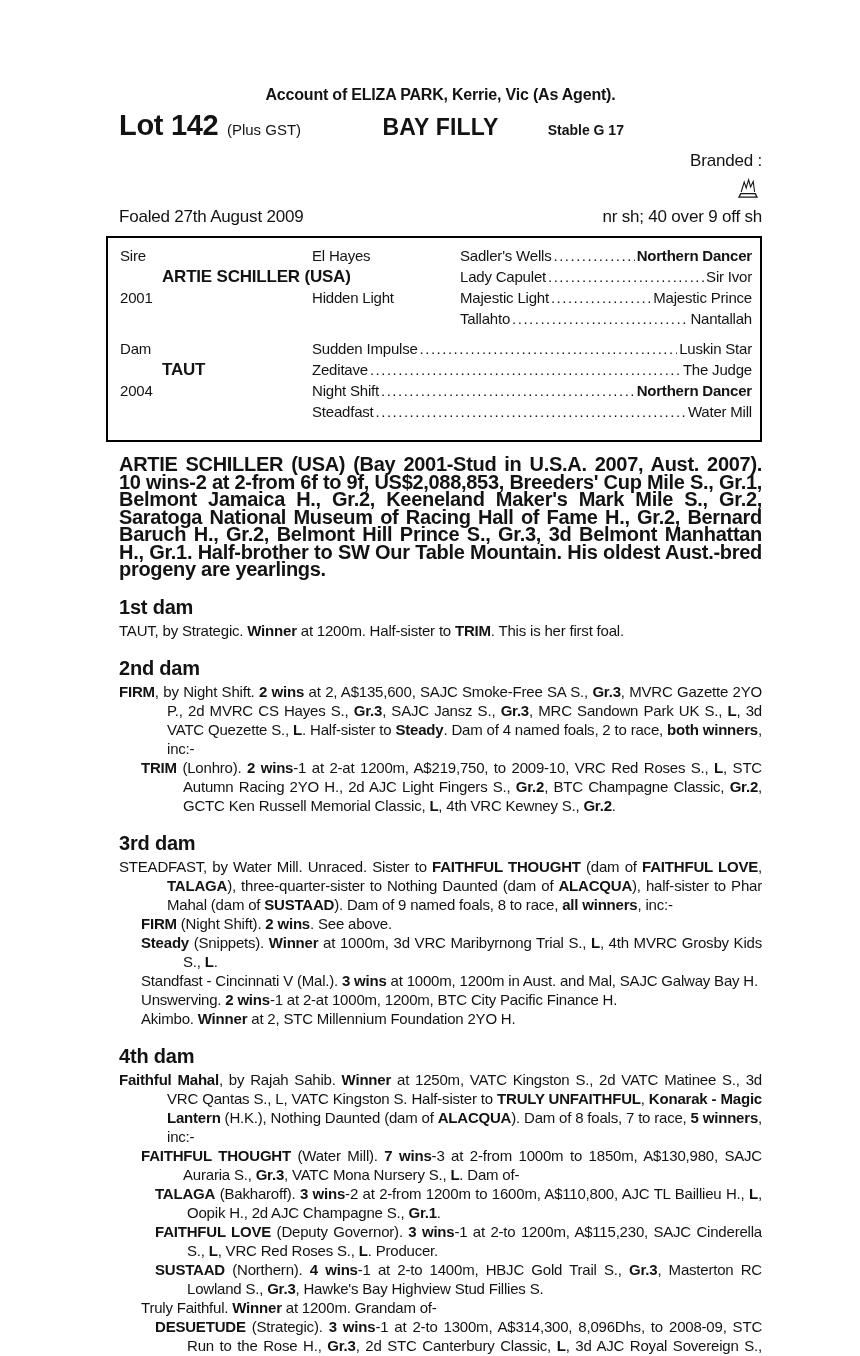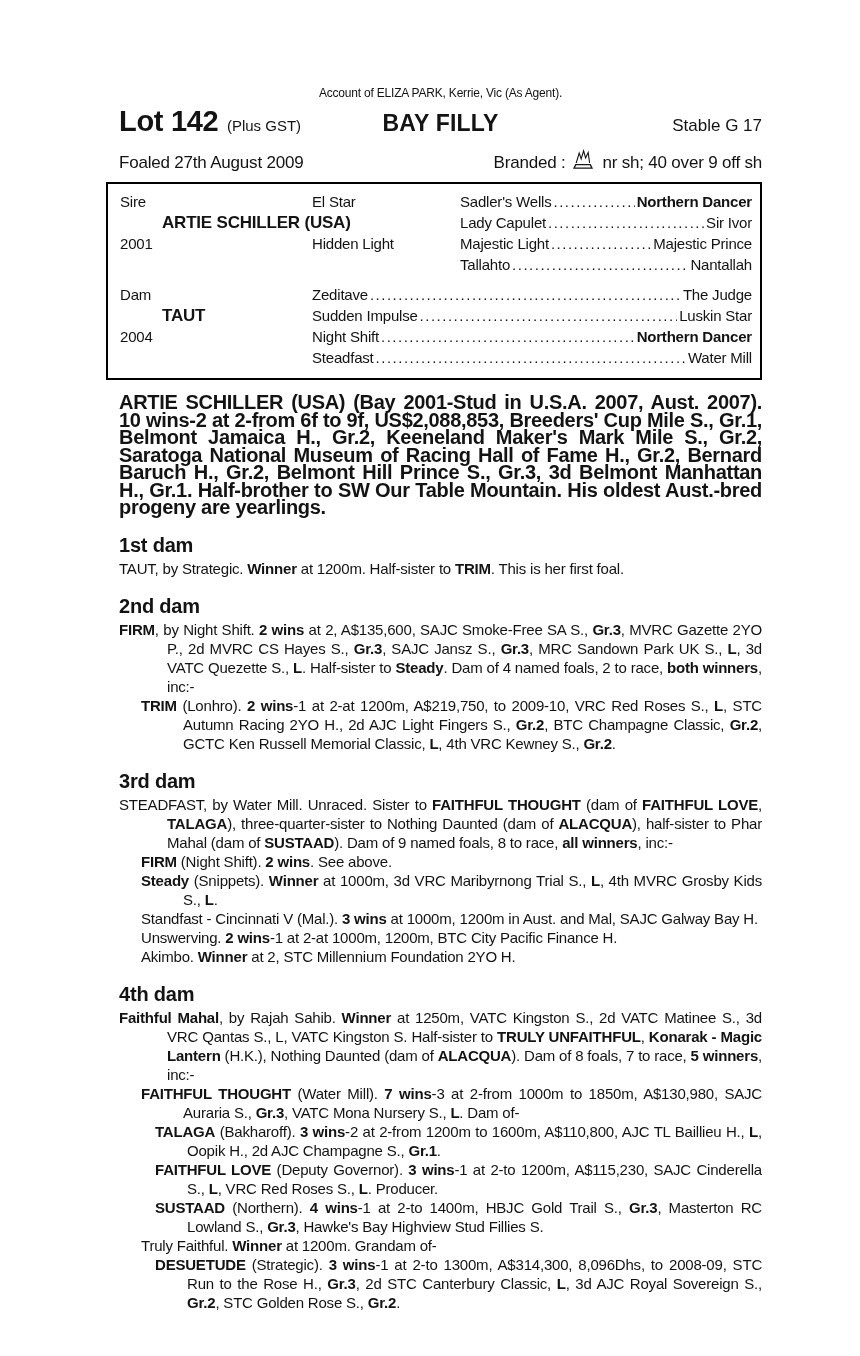--- a/index.html
+++ b/index.html
@@ -6,33 +6,33 @@
   body {
     width:860px; height:1356px; background:#ffffff; color:#131313;
     font-family:"Liberation Sans", sans-serif;
     -webkit-font-smoothing:antialiased;
     overflow:hidden;
   }
   .page { padding:86px 98px 0 106px; }
   .tx { margin-left:13px; }
 
   
-  .account { text-align:center; font-weight:normal; font-size:12px; letter-spacing:-0.2px; }
+  .account { text-align:center; font-weight:bold; font-size:16px; letter-spacing:-0.2px; }
   .lot-row { display:flex; align-items:baseline; margin-top:5px; }
   .lot-left { flex:1; white-space:nowrap; }
   .lot-number { font-weight:bold; font-size:29px; letter-spacing:-0.3px; }
   .lot-note { font-size:15px; margin-left:4px; }
   .lot-title { flex:1; text-align:center; font-weight:bold; font-size:23px; letter-spacing:0.2px; white-space:nowrap; }
-  .lot-right { flex:1; text-align:right; font-weight:normal; font-size:17px; white-space:nowrap; }
+  .lot-right { flex:1; text-align:left; font-weight:bold; font-size:14px; white-space:nowrap; }
   .foal-row { display:flex; justify-content:space-between; align-items:flex-end; margin-top:9px; font-size:17px; letter-spacing:-0.2px; }
-  .branded { display:flex; align-items:flex-end; gap:5px; }
+  .branded { display:flex; align-items:flex-end; gap:5px;flex-direction:column; }
   .brand-icon { display:inline-block; position:relative; top:2px; }
 
   
-  .ped-box { border:2px solid #000; margin-top:9px; padding:7px 8px 10px 12px; }
+  .ped-box { border:2px solid #000; margin-top:9px; padding:7px 8px 18px 12px; }
   .ped-block { display:flex; }
   .ped-block + .ped-block { margin-top:9px; }
   .ped-col1 { width:192px; flex:none; }
   .ped-col2 { width:148px; flex:none; }
   .ped-col3 { flex:1; min-width:0; }
   .pl { line-height:21px; height:21px; font-size:15px; white-space:nowrap; letter-spacing:-0.2px; }
   .pl.name { font-weight:bold; font-size:17px; letter-spacing:-0.2px;margin-left:42px; }
   .gp-row { display:flex; align-items:baseline; line-height:21px; height:21px; font-size:15px; letter-spacing:-0.2px; }
   .gp-left { white-space:nowrap; flex:none;text-align:right; }
   .gp-dots { flex:1; min-width:8px; overflow:hidden; white-space:nowrap; margin:0 2px; }
@@ -85,21 +85,21 @@
   <div class="ped-box">
 
     <div class="ped-block">
       <div class="ped-col1">
         <div class="pl">Sire</div>
         <div class="pl name">ARTIE SCHILLER (USA)</div>
         <div class="pl">2001</div>
         <div class="pl"></div>
       </div>
       <div class="ped-col2">
-        <div class="pl">El Star</div>
+        <div class="pl">El Hayes</div>
         <div class="pl"></div>
         <div class="pl">Hidden Light</div>
         <div class="pl"></div>
       </div>
       <div class="ped-col3">
         <div class="gp-row">
           <span class="gp-left">Sadler's Wells</span>
           <span class="gp-dots"></span>
           <span class="gp-right bold">Northern Dancer</span>
         </div>
@@ -123,28 +123,28 @@
 
     <div class="ped-block">
       <div class="ped-col1">
         <div class="pl">Dam</div>
         <div class="pl name">TAUT</div>
         <div class="pl">2004</div>
         <div class="pl"></div>
       </div>
       <div class="ped-col3">
         <div class="gp-row">
+          <span class="gp-left">Sudden Impulse</span>
+          <span class="gp-dots"></span>
+          <span class="gp-right">Luskin Star</span>
+        </div>
+        <div class="gp-row">
           <span class="gp-left">Zeditave</span>
           <span class="gp-dots"></span>
           <span class="gp-right">The Judge</span>
-        </div>
-        <div class="gp-row">
-          <span class="gp-left">Sudden Impulse</span>
-          <span class="gp-dots"></span>
-          <span class="gp-right">Luskin Star</span>
         </div>
         <div class="gp-row">
           <span class="gp-left">Night Shift</span>
           <span class="gp-dots"></span>
           <span class="gp-right bold">Northern Dancer</span>
         </div>
         <div class="gp-row">
           <span class="gp-left">Steadfast</span>
           <span class="gp-dots"></span>
           <span class="gp-right">Water Mill</span>

